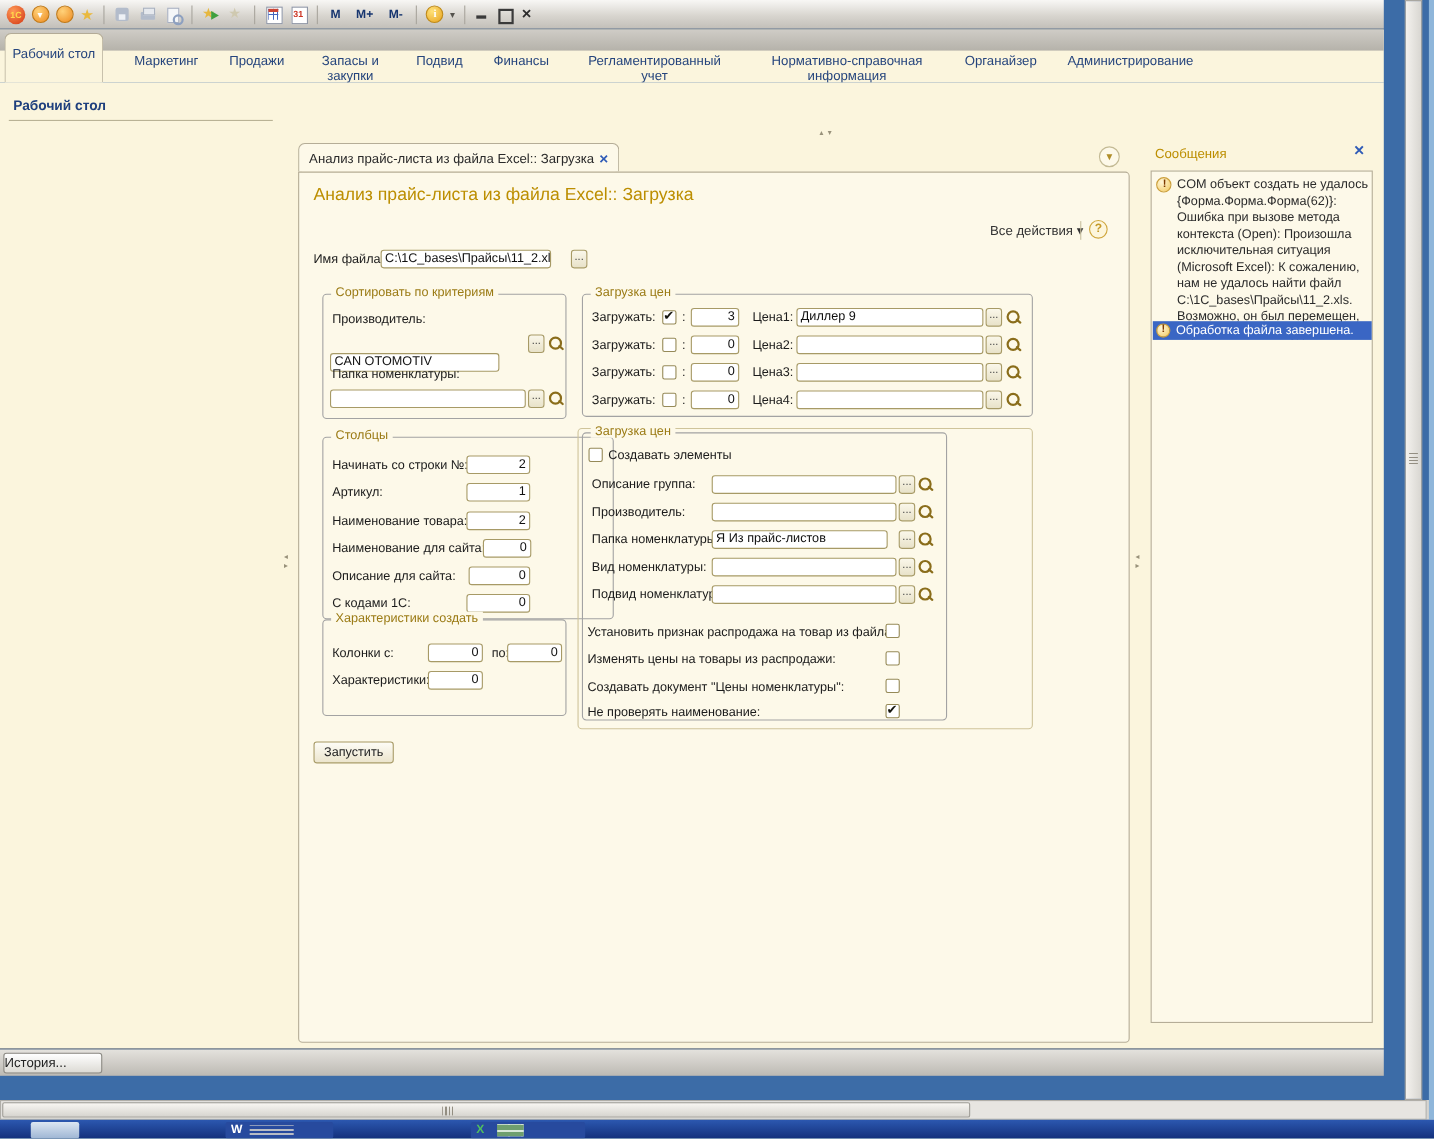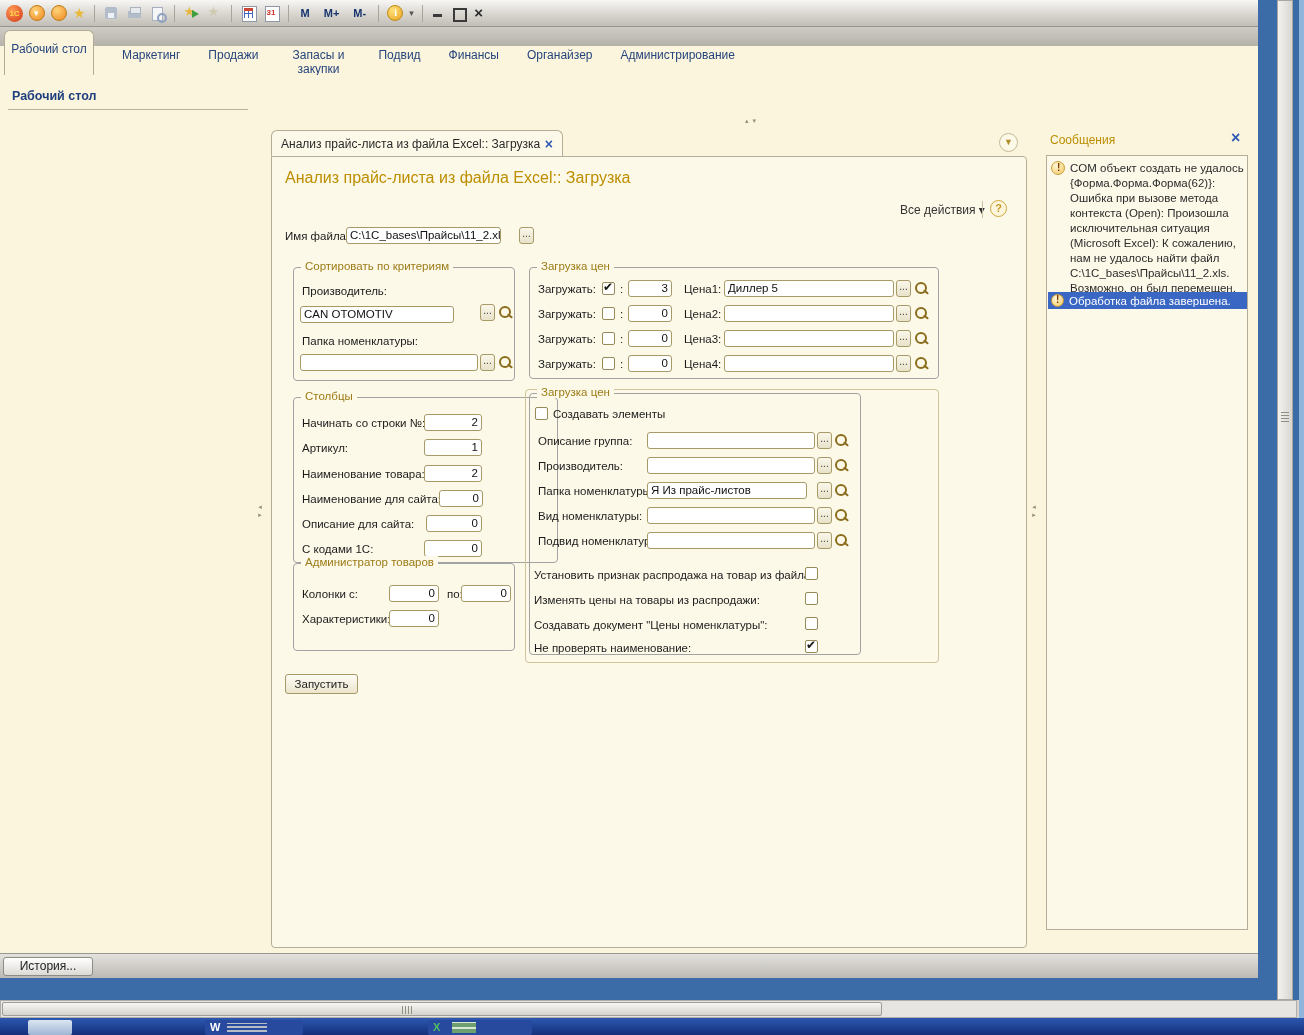--- a/index.html
+++ b/index.html
@@ -103,21 +103,21 @@
 .msg1 .t{font-size:11.5px;line-height:15px;color:#2b2b2b}
 .msg2{position:absolute;left:1px;top:136px;width:199px;height:17px;background:#3a66c4;color:#fff;
   display:flex;align-items:center;gap:5px;padding:0 3px;font-size:11.5px;white-space:nowrap}
 .msg2 .warn{width:13px;height:13px}
 .msg2 .warn::after{left:4px;top:-1px}
 
 
 .statusbar{position:absolute;left:0;top:953px;width:1258px;height:25px;
   background:linear-gradient(#e4e2dd,#bcb9b3);border-top:1px solid #989690}
 .hist{position:absolute;left:3px;top:3px;width:90px;height:19px;background:linear-gradient(#fff,#dcdad4);
-  border:1px solid #8e8c86;border-radius:3px;font-size:12px;line-height:17px;text-align:center;color:#222}
+  border:1px solid #8e8c86;border-radius:3px;font-size:12px;line-height:17px;text-align:left;color:#222}
 .hscroll{position:absolute;left:0;top:1000px;width:1297px;height:18px;background:#e7e5e1;border:1px solid #b0aea8}
 .hthumb{position:absolute;left:1px;top:1px;width:880px;height:14px;background:linear-gradient(#f8f6f2,#d6d4cf);
   border:1px solid #9f9d97;border-radius:2px}
 .hgrip{position:absolute;left:399px;top:3px;width:11px;height:8px;
   background:repeating-linear-gradient(90deg,#938e82 0 1px,transparent 1px 3px)}
 .corner{position:absolute;left:1297px;top:1000px;width:7px;height:18px;background:#d6d4cf}
 .taskbar{position:absolute;left:0;top:1018px;width:1304px;height:17px;background:linear-gradient(#2c58b0,#13307c)}
 .tb-ic1{position:absolute;left:28px;top:2px;width:44px;height:15px;background:linear-gradient(#dce6f2,#9fb6d4);border-radius:2px}
 .tb-word{position:absolute;left:205px;top:2px;width:98px;height:15px;background:#274a9e;border-radius:2px;position:absolute}
 .tb-word::before{content:"W";position:absolute;left:5px;top:1px;color:#fff;font-weight:bold;font-size:11px;line-height:13px}
@@ -169,20 +169,22 @@
   </div>
 
   <div class="tabstrip">
     <div class="tabs">
       <div class="tab active">Рабочий стол</div>
       <div class="tab">Маркетинг</div>
       <div class="tab">Продажи</div>
       <div class="tab" style="width:64px">Запасы и закупки</div>
       <div class="tab">Подвид</div>
       <div class="tab">Финансы</div>
+      <div class="tab" style="width:136px">Регламентированный учет</div>
+      <div class="tab" style="width:158px">Нормативно-справочная информация</div>
       <div class="tab">Органайзер</div>
       <div class="tab">Администрирование</div>
     </div>
   </div>
 
   <div class="workspace">
     <div class="side-title">Рабочий стол</div>
     <div class="side-sep"></div>
     <div class="split-v" style="left:255px;top:428px">◂<br>▸</div>
     <div class="split-h" style="left:745px;top:42px">▴▾</div>
@@ -201,42 +203,42 @@
       <div class="help">?</div>
 
       <div class="lbl" style="left:13px;top:73px">Имя файла:</div>
       <div class="inp" style="left:74px;top:70px;width:155px">C:\1C_bases\Прайсы\11_2.xls</div>
       <div class="dots" style="left:247px;top:70px">...</div>
 
       <div class="group" style="left:21px;top:110px;width:222px;height:114px">
         <div class="cap">Сортировать по критериям</div>
         <div class="lbl" style="left:8px;top:17px">Производитель:</div>
         <div class="row" style="left:6px;top:36px;width:213px;height:18px">
-          <div class="inp" style="left:0;top:2px;width:154px">CAN OTOMOTIV</div>
+          <div class="inp" style="left:0;top:17px;width:154px">CAN OTOMOTIV</div>
           <div class="dots" style="left:180px;top:0">...</div>
           <div class="mag" style="left:197px;top:0"></div>
         </div>
         <div class="lbl" style="left:8px;top:67px">Папка номенклатуры:</div>
         <div class="row" style="left:6px;top:86px;width:213px;height:18px">
           <div class="inp" style="left:0;top:0;width:178px"></div>
           <div class="dots" style="left:180px;top:0">...</div>
           <div class="mag" style="left:197px;top:0"></div>
         </div>
       </div>
 
       <div class="group" style="left:257px;top:110px;width:410px;height:112px">
         <div class="cap">Загрузка цен</div>
 
         <div class="row" style="left:0;top:12px;width:410px;height:18px">
           <div class="lbl" style="left:8px;top:3px">Загружать:</div>
           <div class="cb checked" style="left:72px;top:2px"></div>
           <div class="lbl" style="left:90px;top:3px">:</div>
           <div class="inp num" style="left:98px;top:0;width:44px">3</div>
           <div class="lbl" style="left:154px;top:3px">Цена1:</div>
-          <div class="inp" style="left:194px;top:0;width:170px">Диллер 5</div>
+          <div class="inp" style="left:194px;top:0;width:170px">Диллер 9</div>
           <div class="dots" style="left:366px;top:0">...</div>
           <div class="mag" style="left:383px;top:0"></div>
         </div>
 
         <div class="row" style="left:0;top:37px;width:410px;height:18px">
           <div class="lbl" style="left:8px;top:3px">Загружать:</div>
           <div class="cb" style="left:72px;top:2px"></div>
           <div class="lbl" style="left:90px;top:3px">:</div>
           <div class="inp num" style="left:98px;top:0;width:44px">0</div>
           <div class="lbl" style="left:154px;top:3px">Цена2:</div>
@@ -320,21 +322,21 @@
         <div class="cb" style="left:275px;top:173px"></div>
         <div class="lbl" style="left:4px;top:200px">Изменять цены на товары из распродажи:</div>
         <div class="cb" style="left:275px;top:198px"></div>
         <div class="lbl" style="left:4px;top:225px">Создавать документ "Цены номенклатуры":</div>
         <div class="cb" style="left:275px;top:223px"></div>
         <div class="lbl" style="left:4px;top:248px">Не проверять наименование:</div>
         <div class="cb checked" style="left:275px;top:246px"></div>
       </div>
 
       <div class="group" style="left:21px;top:406px;width:222px;height:88px">
-        <div class="cap">Администратор товаров</div>
+        <div class="cap">Характеристики создать</div>
         <div class="lbl" style="left:8px;top:24px">Колонки с:</div>
         <div class="inp num" style="left:95px;top:21px;width:50px">0</div>
         <div class="lbl" style="left:153px;top:24px">по:</div>
         <div class="inp num" style="left:167px;top:21px;width:50px">0</div>
         <div class="lbl" style="left:8px;top:49px">Характеристики:</div>
         <div class="inp num" style="left:95px;top:46px;width:50px">0</div>
       </div>
 
       <div class="btn run-btn">Запустить</div>
     </div>

